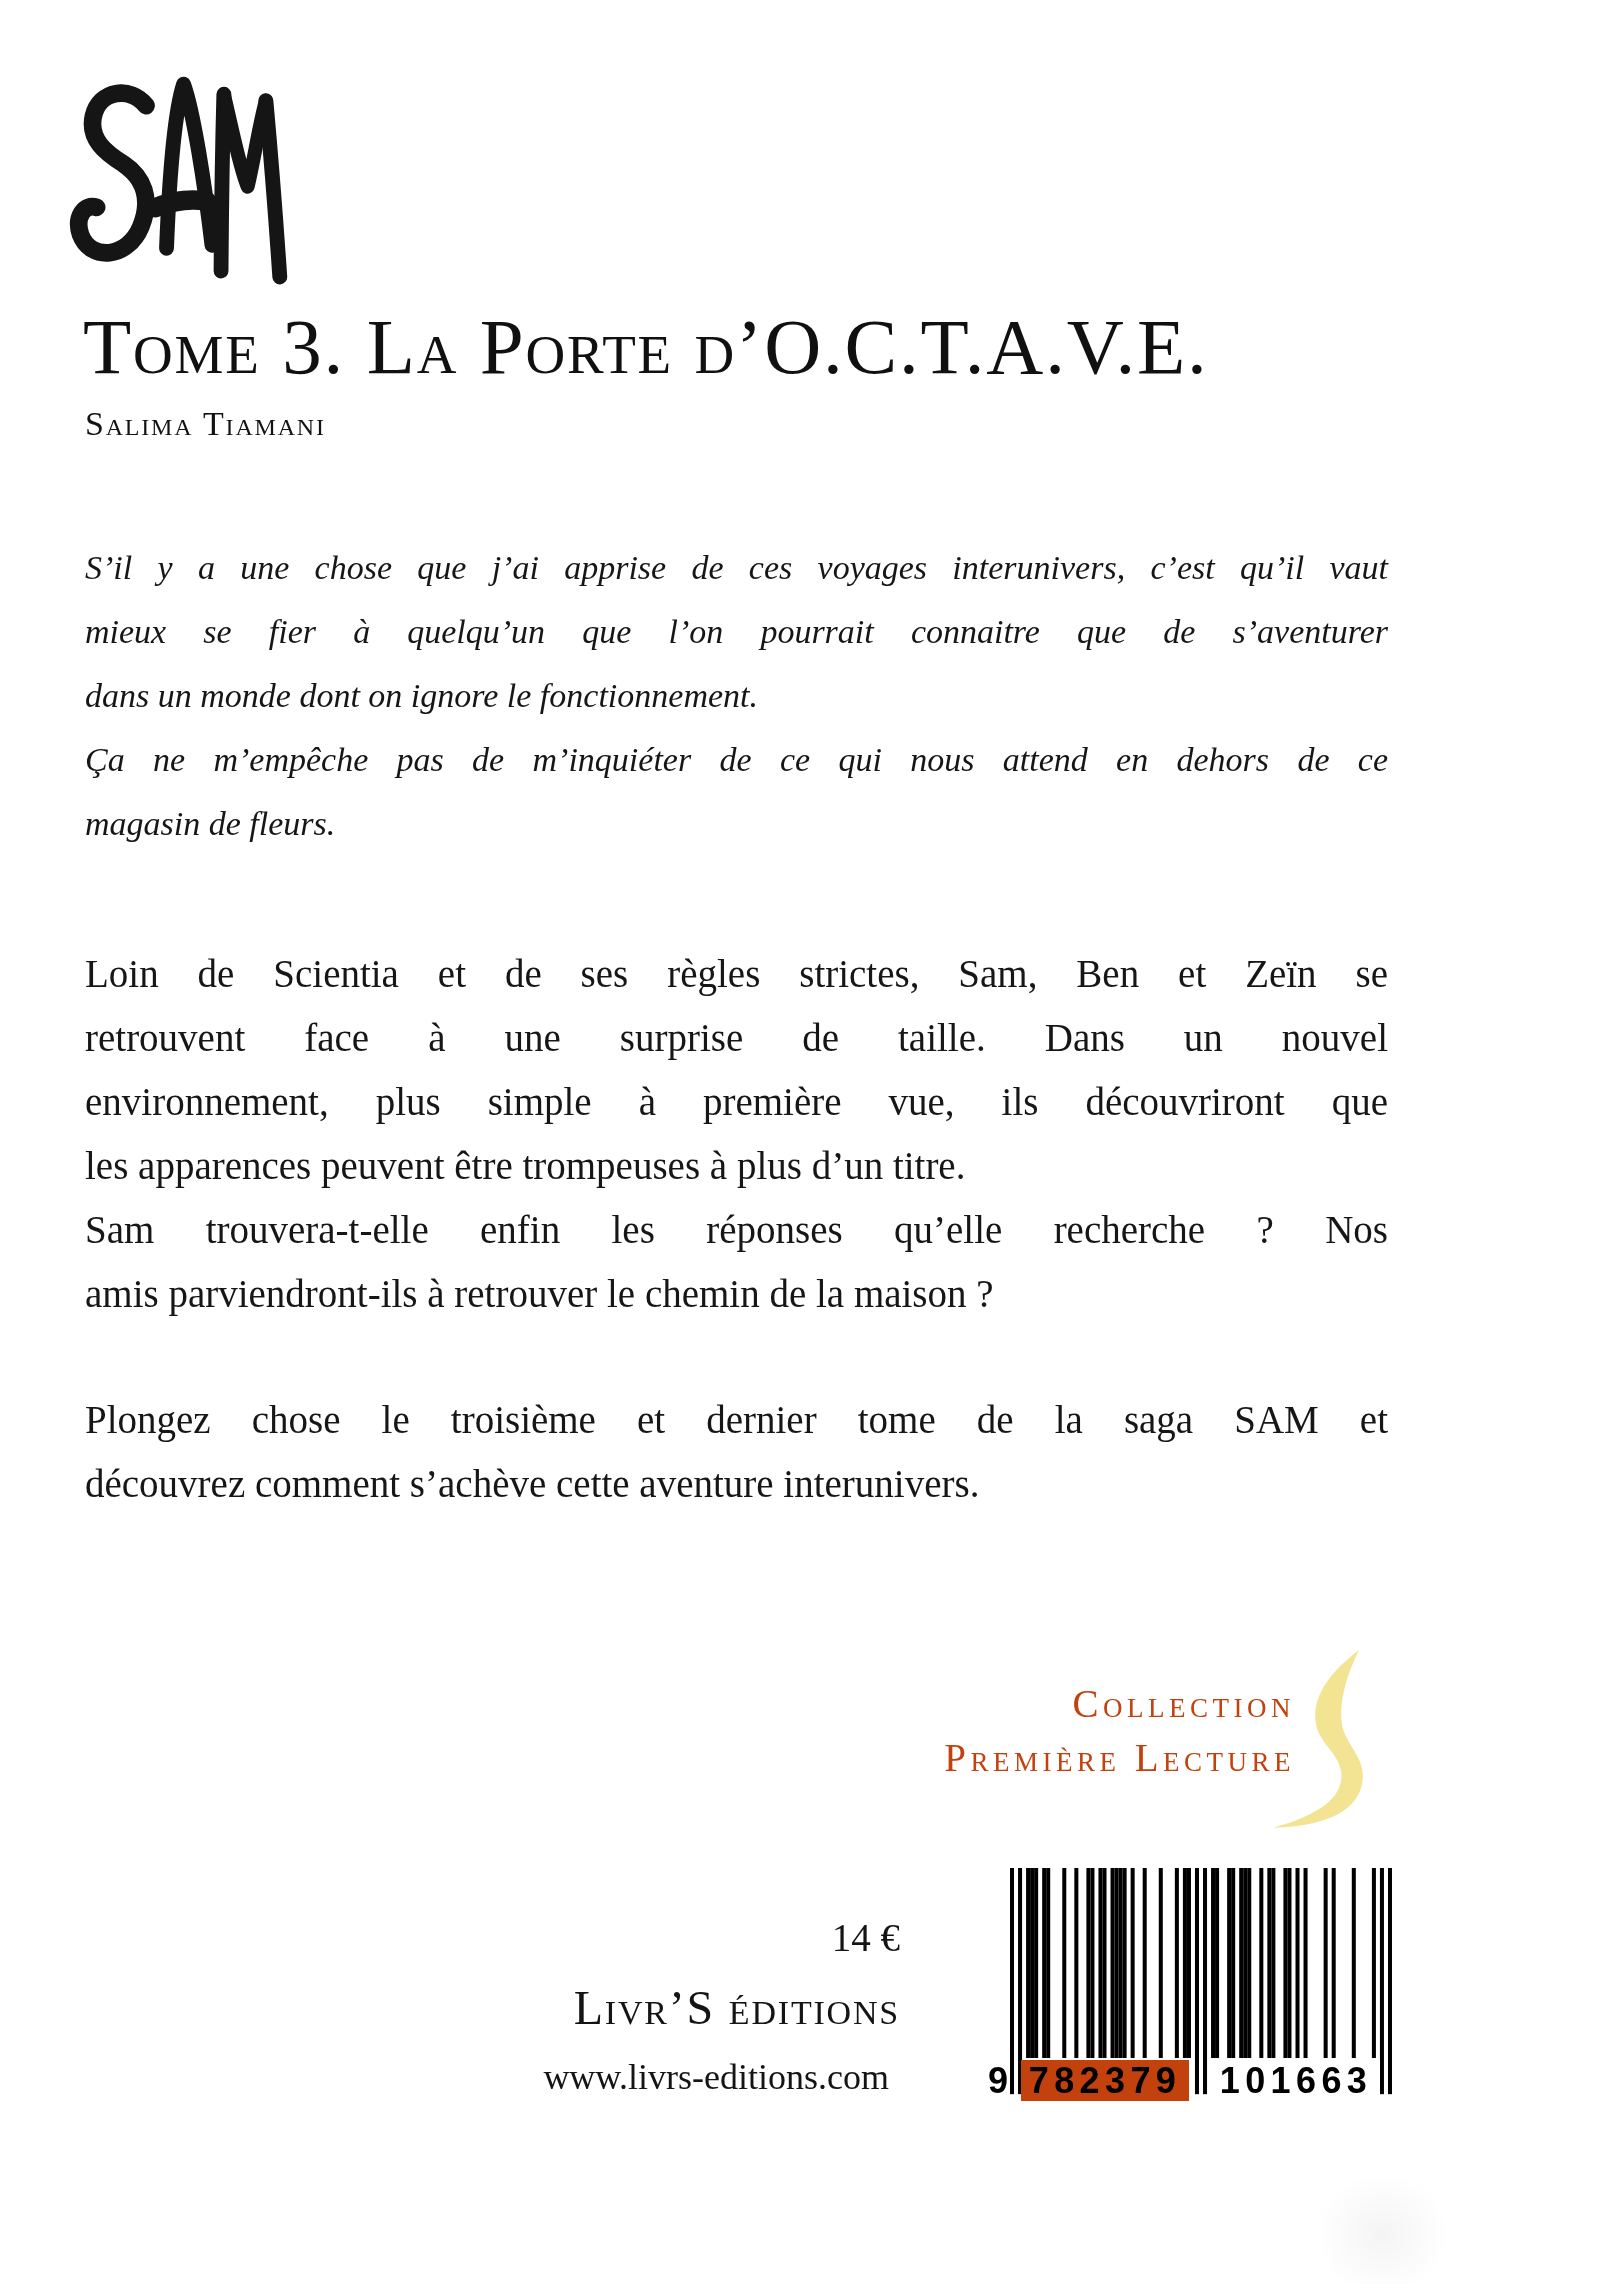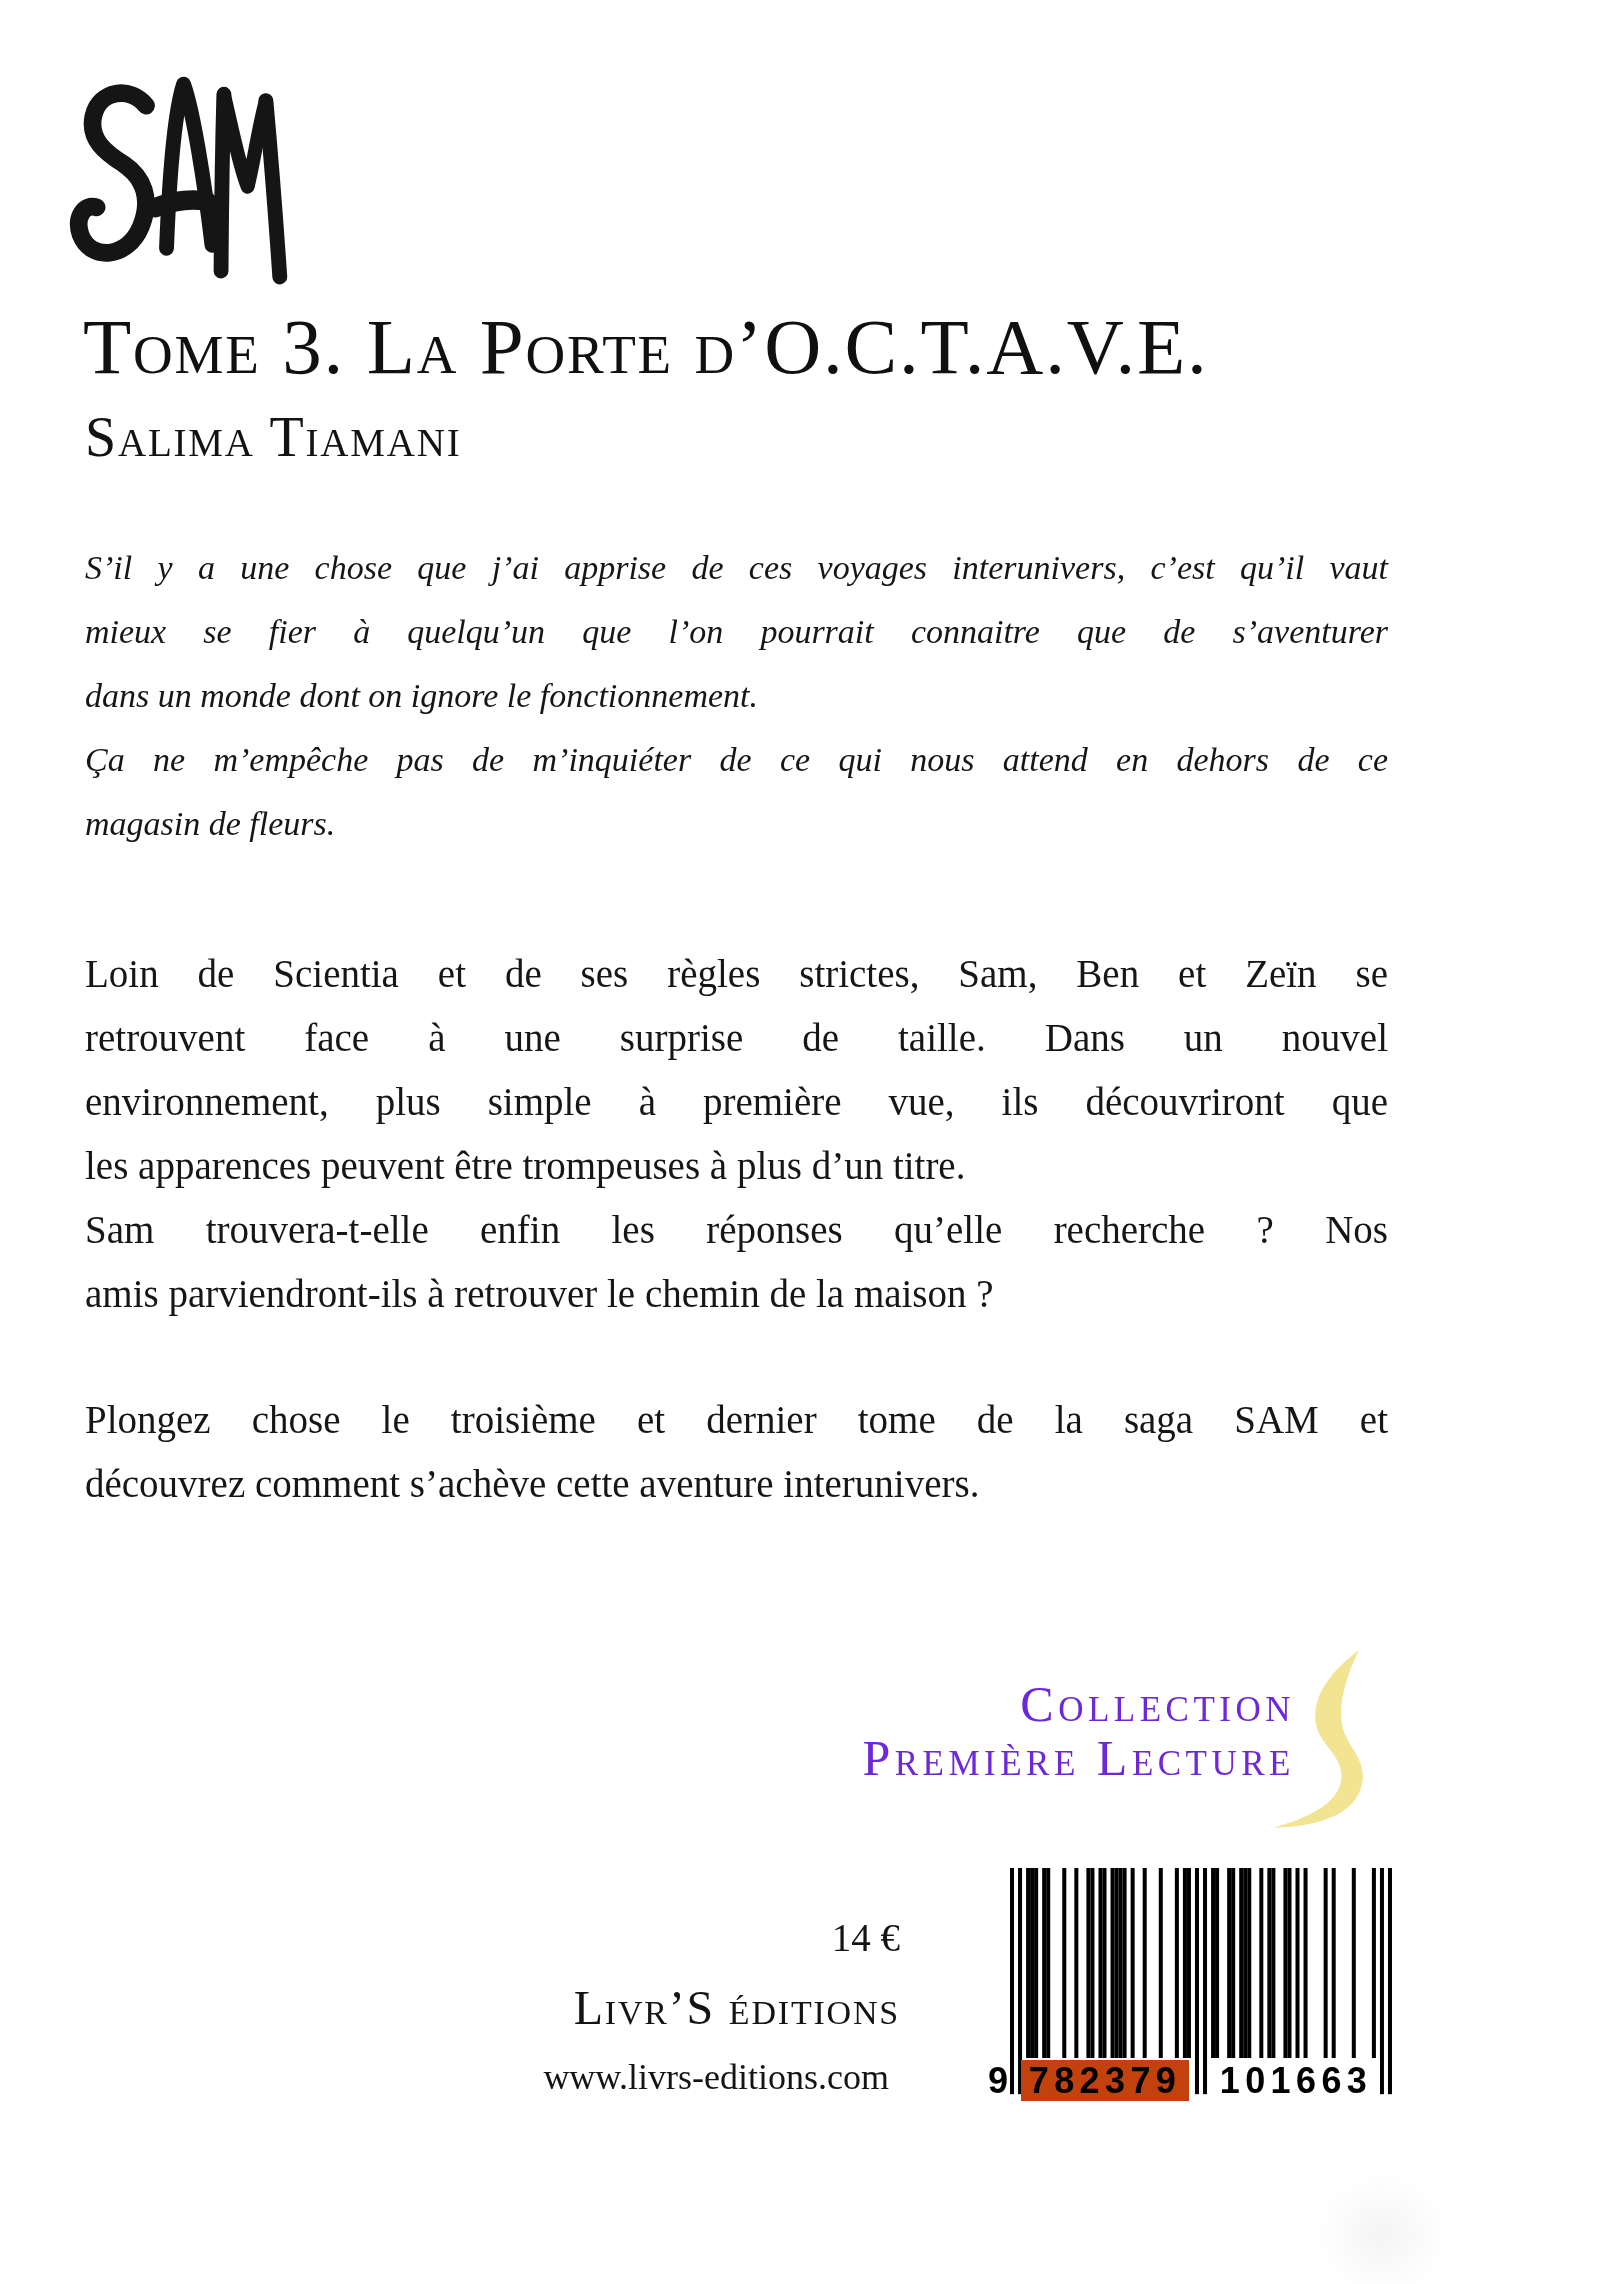--- a/index.html
+++ b/index.html
@@ -5,34 +5,34 @@
   html,body{margin:0;padding:0;background:#ffffff;}
   .page{position:relative;width:1590px;height:2285px;background:#ffffff;overflow:hidden;
         font-family:"Liberation Serif", serif;color:#161616;}
 
   
   .sam-logo{position:absolute;left:64px;top:47px;width:242px;height:251px;transform:rotate(-1.5deg);}
 
   
   .title{position:absolute;left:83px;top:306px;font-size:79px;line-height:1.05;
          font-variant:small-caps;letter-spacing:1.8px;color:#101010;white-space:nowrap;}
-  .author{position:absolute;left:85px;top:405px;font-size:56px;
+  .author{position:absolute;left:85px;top:405px;font-size:34px;
           font-variant:small-caps;letter-spacing:1.8px;color:#131313;}
 
   
   .textblock{position:absolute;left:85px;width:1303px;}
   .quote-block{top:536px;font-style:italic;font-size:34px;}
   .body-block{top:942px;font-size:39px;}
   .final-block{top:1388px;font-size:39px;}
   .tline{line-height:64px;height:64px;text-align:justify;text-align-last:justify;white-space:normal;}
   .tline-last{text-align:center;text-align-last:left;}
 
   
   .collection{position:absolute;right:295px;top:1677px;text-align:right;
-              font-variant:small-caps;letter-spacing:4.5px;font-size:50px;color:#6d28d9;line-height:54px;}
+              font-variant:small-caps;letter-spacing:4.5px;font-size:39px;color:#c2410c;line-height:54px;}
   .s-swirl{position:absolute;left:1259px;top:1648px;width:125px;height:188px;}
 
   
   .footer-left{position:absolute;left:452px;top:1915px;width:448px;text-align:right;color:#141414;}
   .price{font-size:39px;margin:0 0 19.7px 0;}
   .publisher{font-size:48px;font-variant:small-caps;letter-spacing:1.8px;margin:0 0 21.5px 0;}
   .website{font-size:36px;margin:11px;}
 
   
   .barcode{position:absolute;left:1010px;top:1868px;width:382px;height:233px;}

